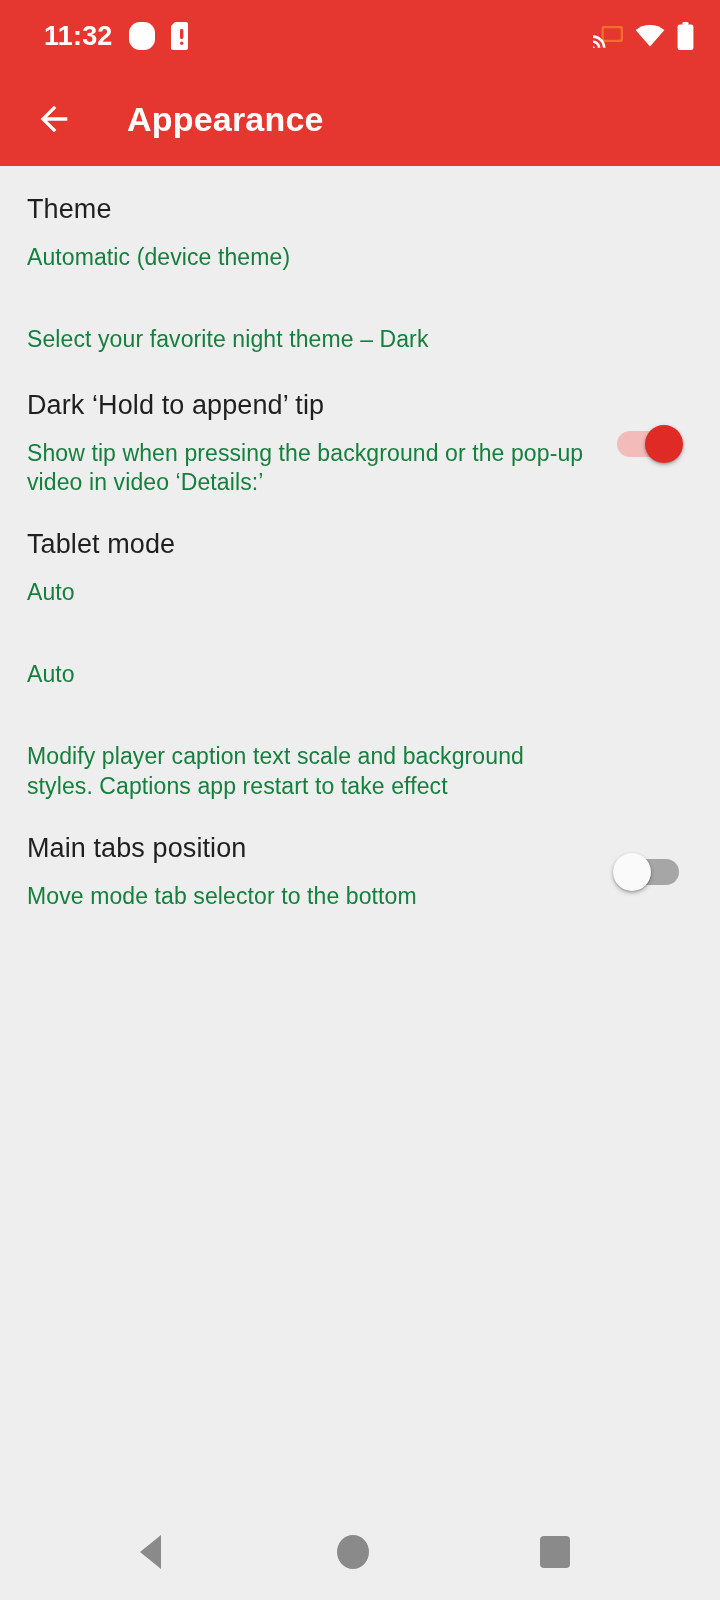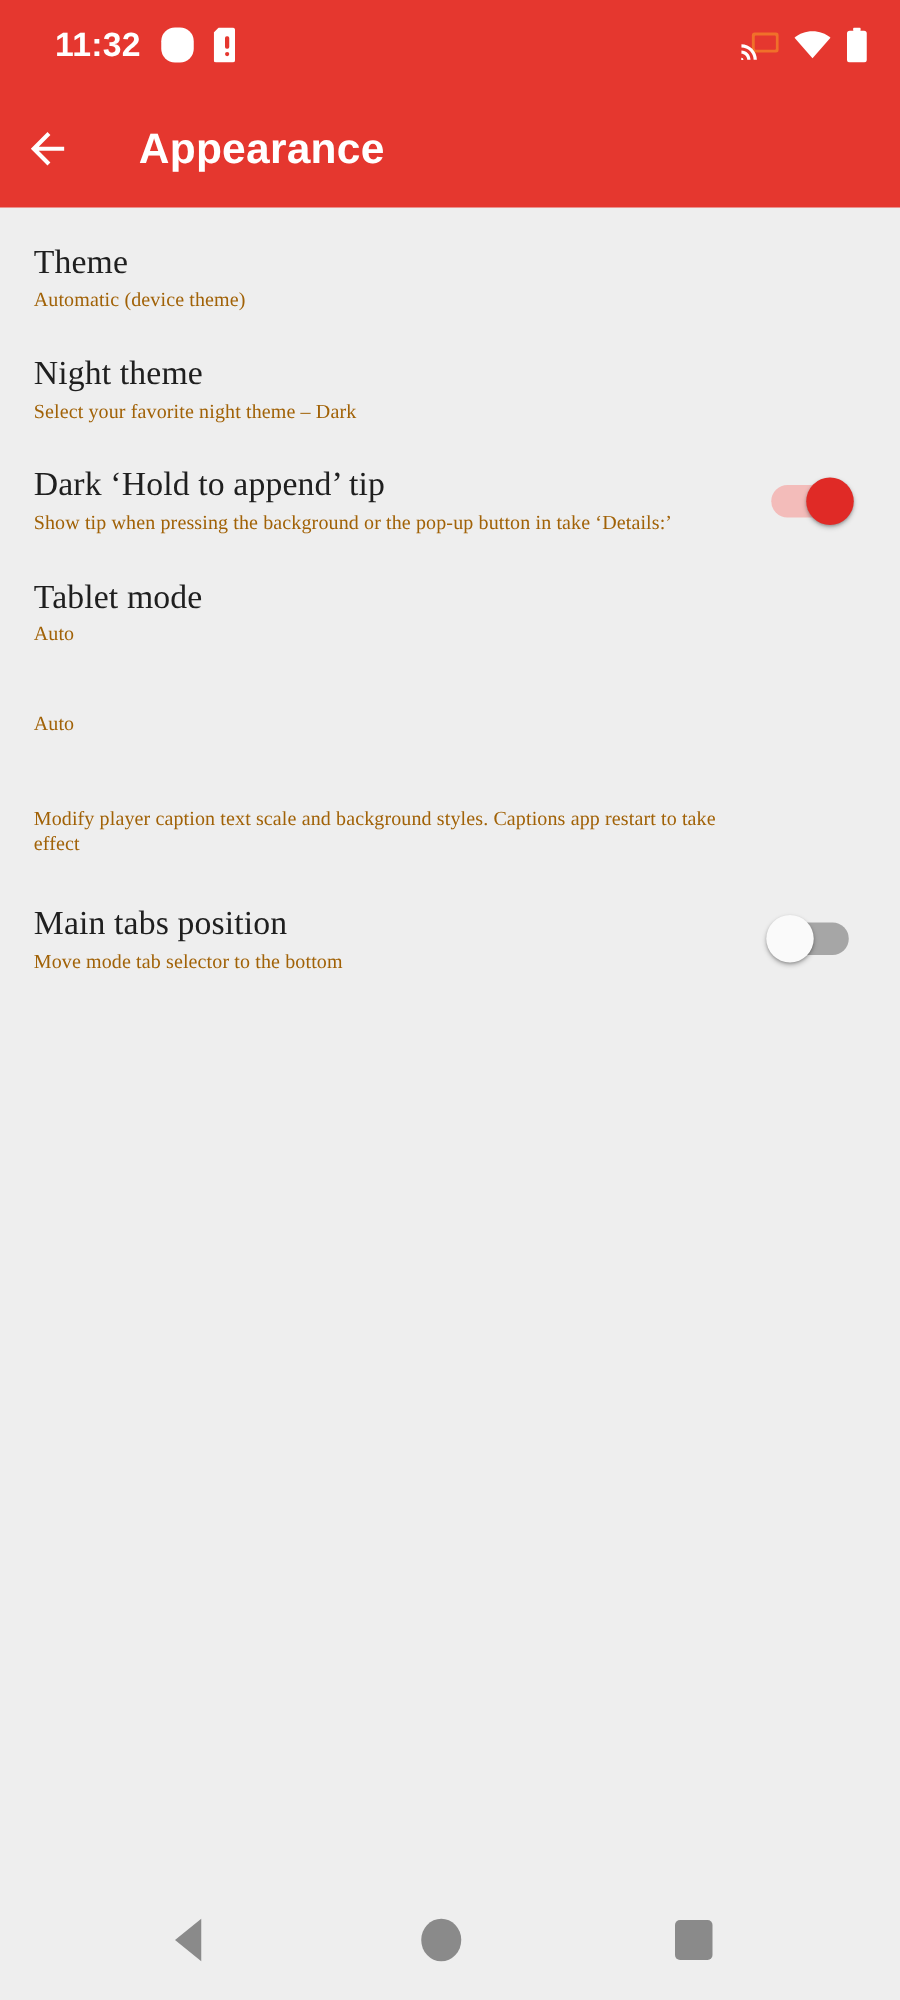--- a/index.html
+++ b/index.html
@@ -40,21 +40,21 @@
   .icon-cast   { width:30px; height:24px; display:block; }
   .icon-wifi   { width:30px; height:24px; display:block; }
   .icon-battery{ width:17px; height:28px; display:block; }
 
   
   .toolbar {
     height:94px;
     background:#e5372f;
     display:flex;
     align-items:center;
-    padding-left:12px;
+    padding-left:28px;
   }
   .back-btn {
     width:52px; height:52px;
     display:flex; align-items:center; justify-content:center;
     cursor:pointer;
   }
   .back-btn svg { width:40px; height:40px; display:block; }
   .toolbar-title {
     color:#ffffff;
     font-size:34px;
@@ -67,35 +67,34 @@
   
   .list { padding-top:12px; }
 
   .pref {
     position:relative;
     display:flex;
     align-items:center;
     padding:16px 26px 16px 27px;
     min-height:86px;
     cursor:pointer;
-    font-family:Liberation Serif, serif;
   }
   .pref-text { flex:1 1 auto; max-width:560px; }
 
   .pref-title {
     font-size:27px;
     color:#1f1f1f;
     line-height:1.18;
     letter-spacing:.1px;
   }
   .pref-summary {
-    font-size:16px;
-    color:#a16207;
+    font-size:23px;
+    color:#15803d;
     line-height:1.27;
-    margin-top:5px;
+    margin-top:17px;
     letter-spacing:.1px;
   }
 
   
   .switch-wrap {
     flex:0 0 auto;
     width:92px;
     display:flex;
     align-items:center;
     justify-content:center;
@@ -212,29 +211,28 @@
 
     <div class="pref">
       <div class="pref-text">
         <div class="pref-title">Theme</div>
         <div class="pref-summary">Automatic (device theme)</div>
       </div>
     </div>
 
     <div class="pref">
       <div class="pref-text">
-        <div class="pref-title">Night theme</div>
         <div class="pref-summary">Select your favorite night theme – Dark</div>
       </div>
     </div>
 
     <div class="pref">
       <div class="pref-text">
         <div class="pref-title">Dark ‘Hold to append’ tip</div>
-        <div class="pref-summary">Show tip when pressing the background or the pop-up button in take ‘Details:’</div>
+        <div class="pref-summary">Show tip when pressing the background or the pop-up video in video ‘Details:’</div>
       </div>
       <div class="switch-wrap">
         <div class="switch on">
           <span class="thumb"></span>
         </div>
       </div>
     </div>
 
     <div class="pref">
       <div class="pref-text">

